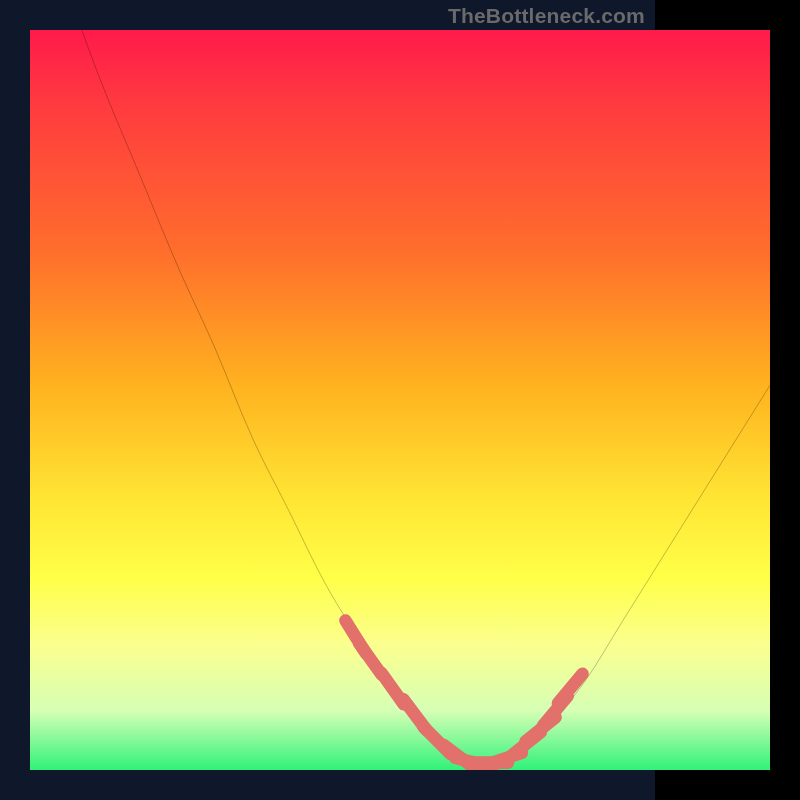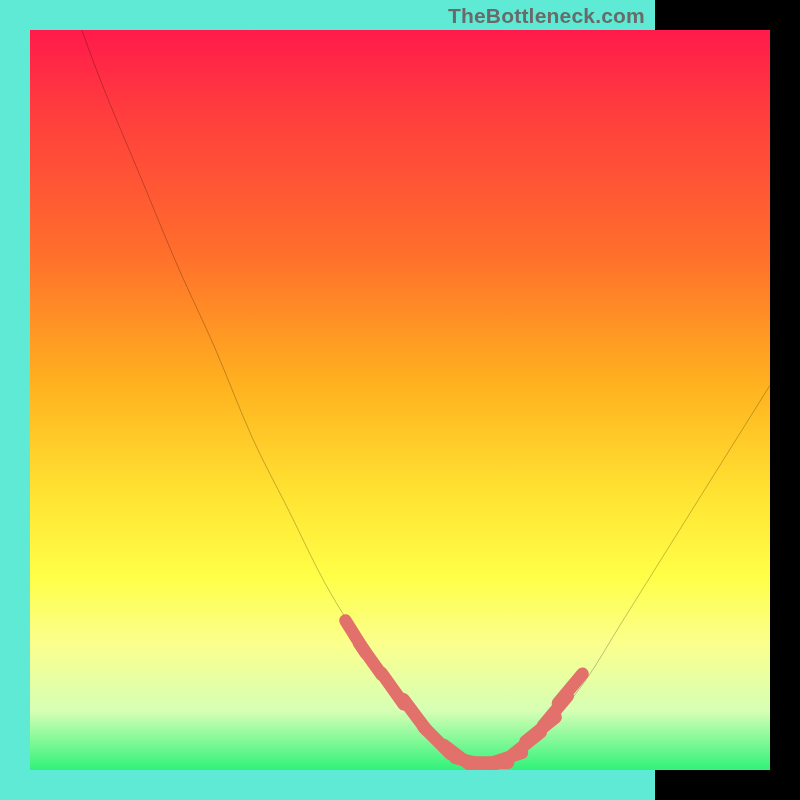--- a/index.html
+++ b/index.html
@@ -8,21 +8,21 @@
     width: 800px;
     height: 800px;
     background: #000000;
     overflow: hidden;
     font-family: Arial, Helvetica, sans-serif;
   }
   .stage {
     position: relative;
     width: 655px;
     height: 800px;
-    background: #5eead4;
+    background: #0f172a;
   }
   .watermark {
     position: absolute;
     top: 4px;
     right: 10px;
     color: #6a6a6a;
     font-size: 21px;
     font-weight: 600;
     letter-spacing: 0.2px;
     user-select: none;

